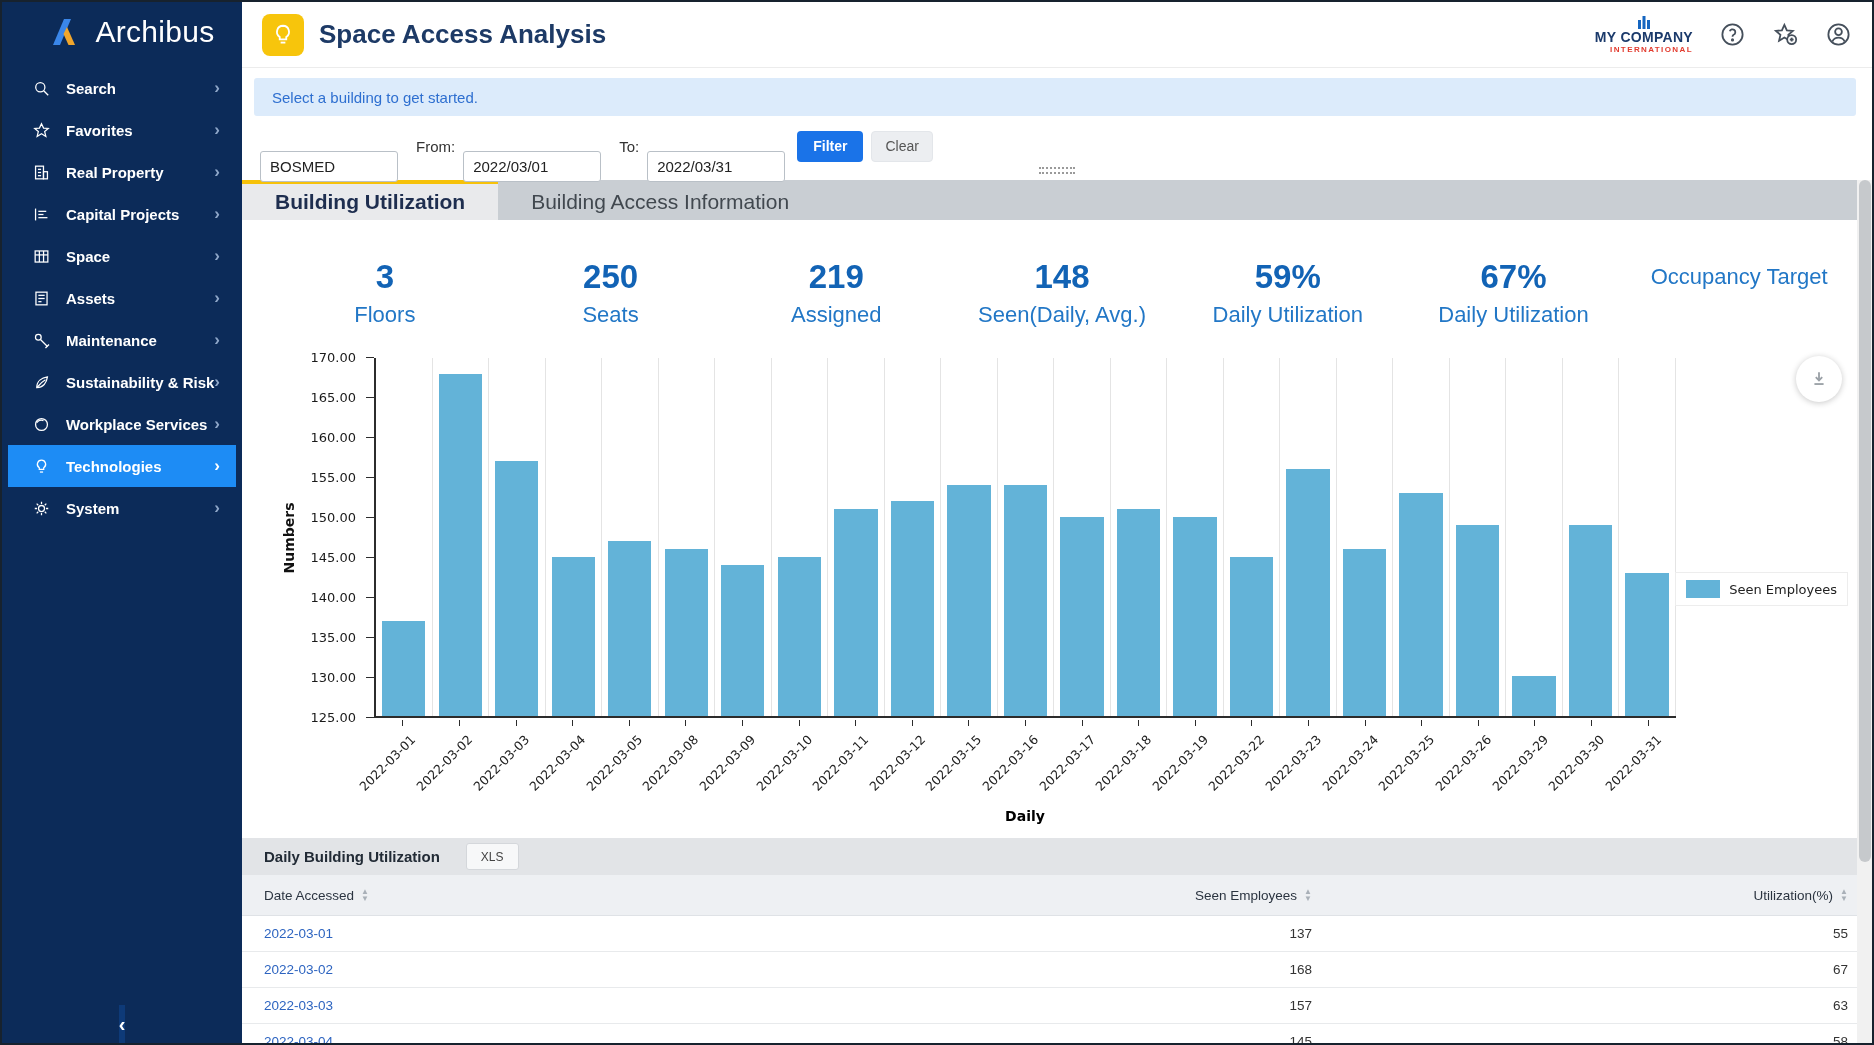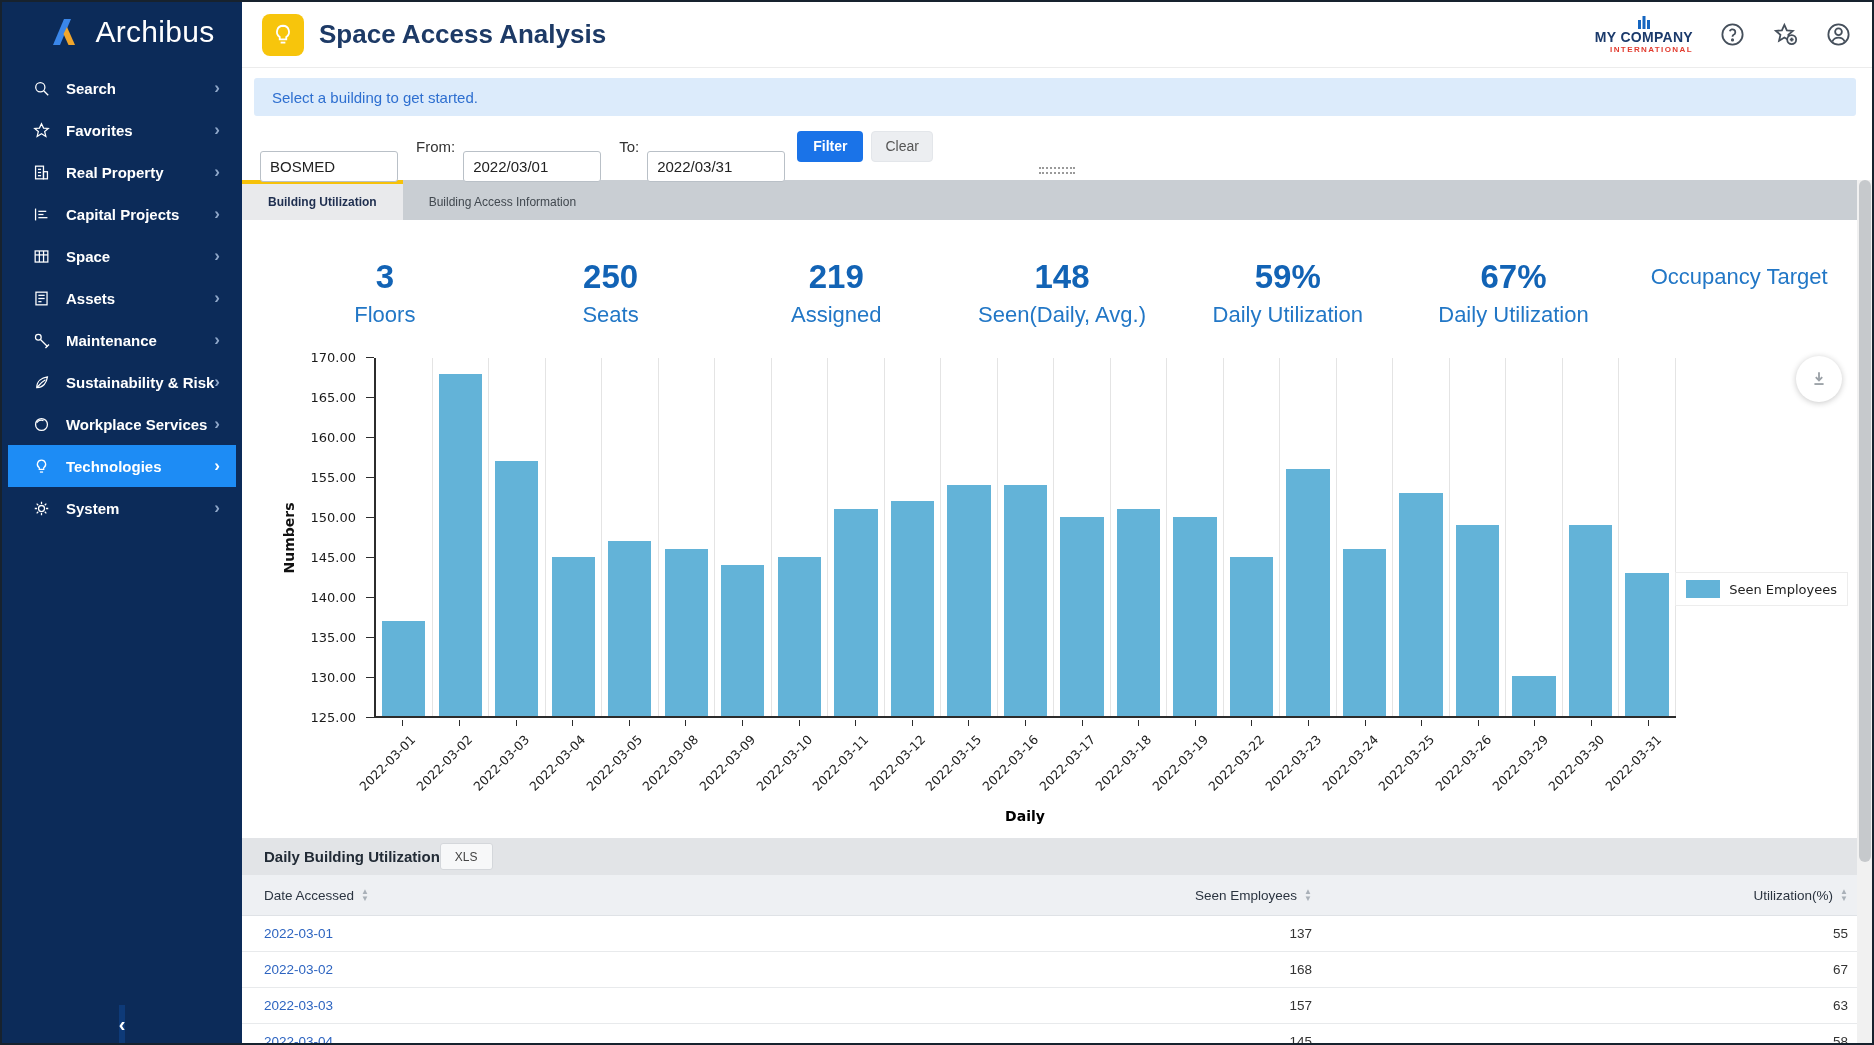--- a/index.html
+++ b/index.html
@@ -43,21 +43,21 @@
            font-family:inherit;width:138px;margin-top:40px;}
   .f-label{font-size:15px;color:#333;margin:0 8px 0 18px;}
   .btn-filter{height:31px;padding:0 16px;background:#1a73e8;border:none;border-radius:4px;color:#fff;
               font-size:14px;font-weight:700;margin-left:12px;cursor:pointer;font-family:inherit;}
   .btn-clear{height:31px;padding:0 13px;background:#eceef1;border:1px solid #e3e6ea;border-radius:4px;
              color:#555;font-size:14px;margin-left:8px;cursor:pointer;font-family:inherit;}
   .drag-dots{position:absolute;left:50%;bottom:3px;width:36px;transform:translateX(-50%);cursor:grab;}
   .drag-dots div{border-top:2px dotted #9a9a9a;margin-bottom:3px;}
 
   .tabbar{height:40px;background:#c9ced3;display:flex;align-items:stretch;}
-  .tab{display:flex;align-items:center;padding:0 26px;font-size:12px;color:#41484f;
+  .tab{display:flex;align-items:center;padding:0 33px;font-size:21px;color:#41484f;
        border-top:4px solid transparent;cursor:pointer;}
   .tab.active{background:#e9eaec;color:#1e2e4f;font-weight:700;border-top-color:#f6c20a;}
 
   .content{flex:1;position:relative;overflow:hidden;background:#fff;}
 
   
   .stats{display:flex;padding:38px 20px 26px 30px;}
   .stat{flex:1;text-align:center;}
   .stat-value{font-size:33px;font-weight:700;color:#1263b5;}
   .stat-label{font-size:22px;color:#2277c6;margin-top:6px;}
@@ -86,21 +86,21 @@
           border:1px solid #ededed;padding:7px 10px;}
   .legend-swatch{width:34px;height:18px;background:#63b3d8;}
   .legend-label{font:13px "DejaVu Sans",sans-serif;color:#222;}
   .download-btn{position:absolute;right:30px;top:-2px;width:46px;height:46px;border-radius:50%;background:#fff;
                 box-shadow:0 1px 6px rgba(0,0,0,.22);display:flex;align-items:center;justify-content:center;cursor:pointer;}
 
   
   .table-sec{margin-top:6px;}
   .tsec-head{height:37px;background:#e2e4e7;display:flex;align-items:center;padding-left:22px;}
   .tsec-title{font-size:15px;font-weight:700;color:#222b36;}
-  .btn-xls{height:27px;padding:0 14px;background:#f7f8f9;border:1px solid #d4d7db;
+  .btn-xls{margin-left:26px;height:27px;padding:0 14px;background:#f7f8f9;border:1px solid #d4d7db;
            border-radius:3px;font-size:12px;color:#444;cursor:pointer;font-family:inherit;}
   .thead{height:41px;background:#eef0f3;display:flex;align-items:center;border-bottom:1px solid #dfe2e6;}
   .th{font-size:13.5px;color:#2b3440;display:flex;align-items:center;gap:7px;cursor:pointer;}
   .th-date{width:540px;padding-left:22px;}
   .th-seen{width:530px;justify-content:flex-end;}
   .th-util{flex:1;justify-content:flex-end;padding-right:24px;}
   .sort{display:inline-flex;flex-direction:column;line-height:7px;font-size:8px;color:#a9b0b8;}
   .trow{height:36px;display:flex;align-items:center;border-bottom:1px solid #e8eaec;background:#fff;}
   .td-date{width:540px;padding-left:22px;font-size:13.5px;color:#2d64c0;cursor:pointer;}
   .td-seen{width:530px;text-align:right;font-size:13.5px;color:#333;}

